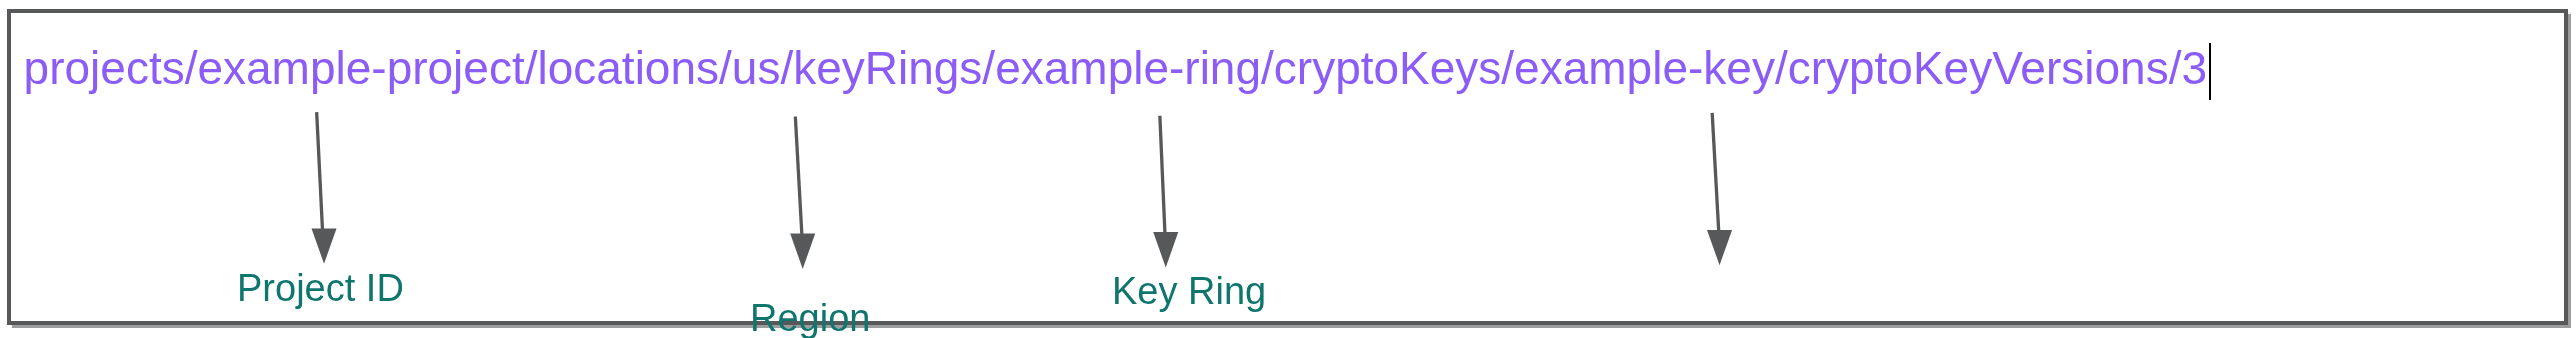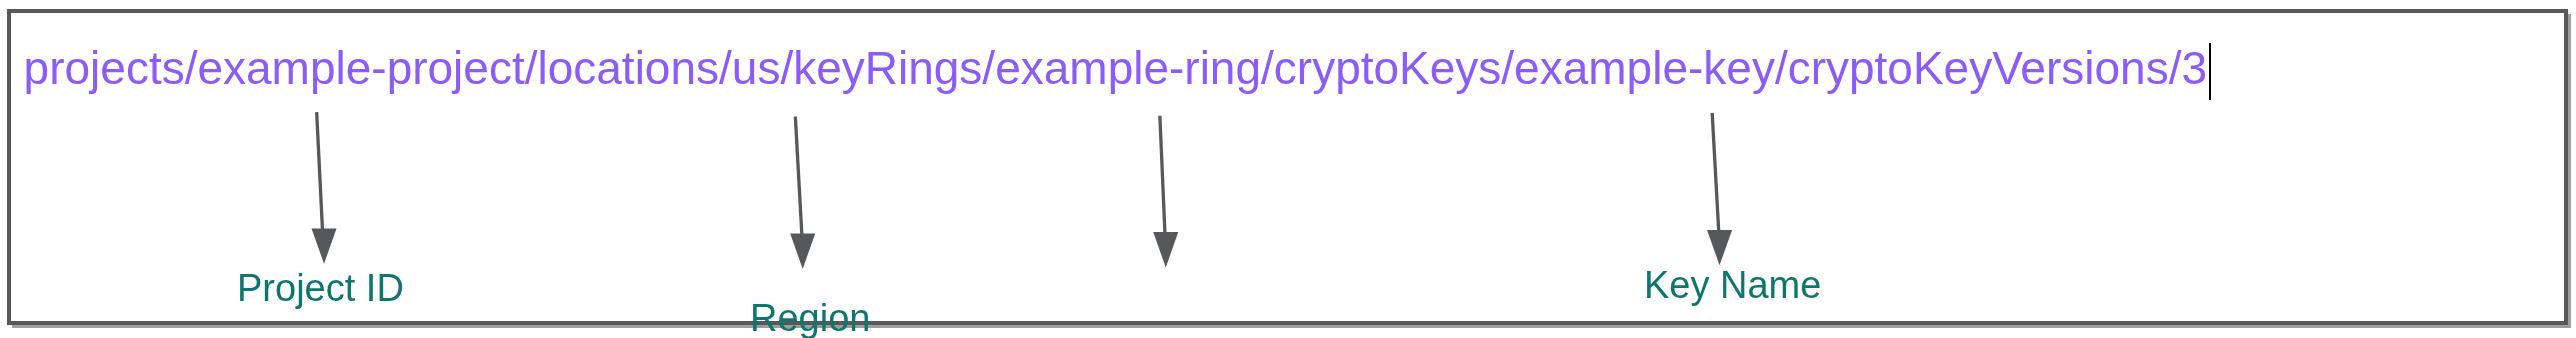--- a/index.html
+++ b/index.html
@@ -85,17 +85,17 @@
     <g>
       <line x1="2325" y1="153" x2="2334" y2="316" stroke-width="4.5" stroke="#57585a"></line>
       <polygon points="2318,312 2352,312 2335,360" fill="#57585a"></polygon>
     </g>
   </svg>
 
   <div class="label label-project-id">Project ID</div>
 
   <div class="label label-region">Region</div>
 
+  <div class="label label-key-ring">Key Ring</div>
 
-  <div class="label label-key-name">Key Name</div>
 
 </div>
 
 
 </body></html>

